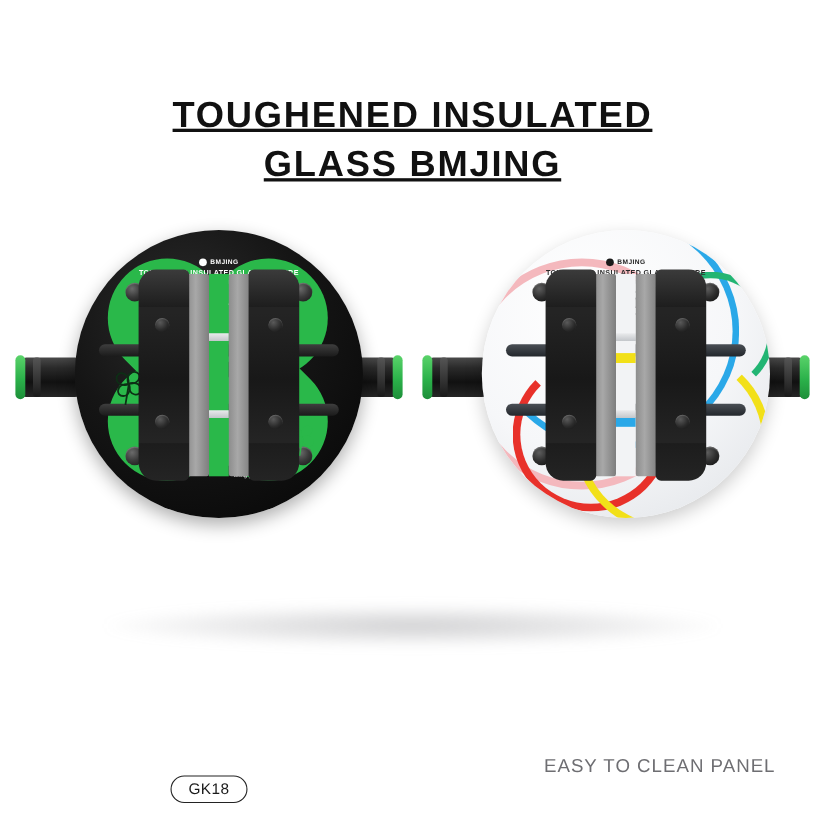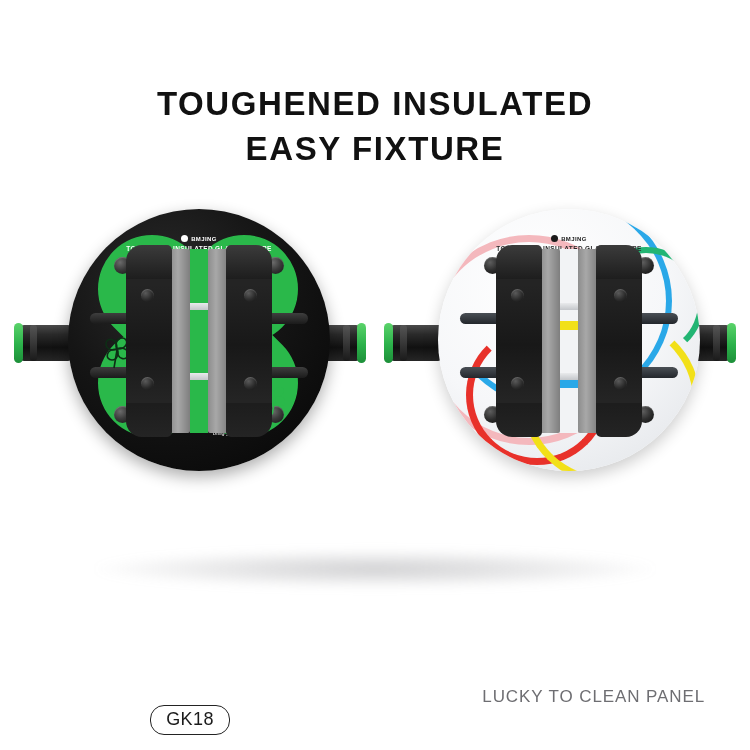--- a/index.html
+++ b/index.html
@@ -8,21 +8,21 @@
     background:#ffffff;
     font-family:"Liberation Sans", sans-serif;
     position:relative;
     overflow:hidden;
   }
 
   
   .headline{
     position:absolute; left:0; top:82px; width:750px;
     text-align:center; color:#111111;
-    font-size:33px; font-weight:bold; letter-spacing:1.6px; line-height:1.36;
+    font-size:33px; font-weight:bold; letter-spacing:1.6px; line-height:1.36;text-decoration:underline;
   }
   .headline .l2{ display:block; }
 
   
   .stage{ position:absolute; left:0; top:195px; width:750px; height:360px; }
 
   .ground-shadow{
     position:absolute; left:95px; top:355px; width:560px; height:38px;
     background:radial-gradient(ellipse at 50% 50%, rgba(120,120,125,.34) 0%, rgba(140,140,145,.18) 42%, rgba(255,255,255,0) 72%);
     filter:blur(5px);
@@ -196,34 +196,34 @@
   .band{ position:absolute; left:0; width:18px; height:9px; }
 
   
   .caption{
     position:absolute; top:510px; width:100px; text-align:center;
   }
   .caption.c-left{ left:140px; }
   .caption.c-right{ left:520px; }
   .caption .pill{
     display:inline-block; border:1.6px solid #232323; border-radius:14px;
-    padding:3px 15px 4px; font-size:18px; color:#1b1b1b; letter-spacing:.4px;
+    padding:3px 15px 4px; font-size:14px; color:#1b1b1b; letter-spacing:.4px;
   }
 
   .footer-note{
     position:absolute; right:45px; bottom:43px;
     font-size:17px; color:#6e6e72; letter-spacing:.9px;
   }
 </style>
 </head>
 <body>
 
 <div class="headline">
   <span>TOUGHENED INSULATED</span>
-  <span class="l2">EASY FIXTURE</span>
+  <span class="l2">GLASS BMJING</span>
 </div>
 
 <div class="stage">
 
   <div class="ground-shadow"></div>
 
   <div class="unit left">
 
     <div class="handle lh">
       <div class="cap"></div>
@@ -367,13 +367,13 @@
         <div class="jaw-screw b"></div>
       </div>
     </div>
   </div>
 
   <div class="caption c-left">
     <span class="pill">GK18</span>
   </div>
 </div>
 
-<div class="footer-note">LUCKY TO CLEAN PANEL</div>
+<div class="footer-note">EASY TO CLEAN PANEL</div>
 
 </body></html>

